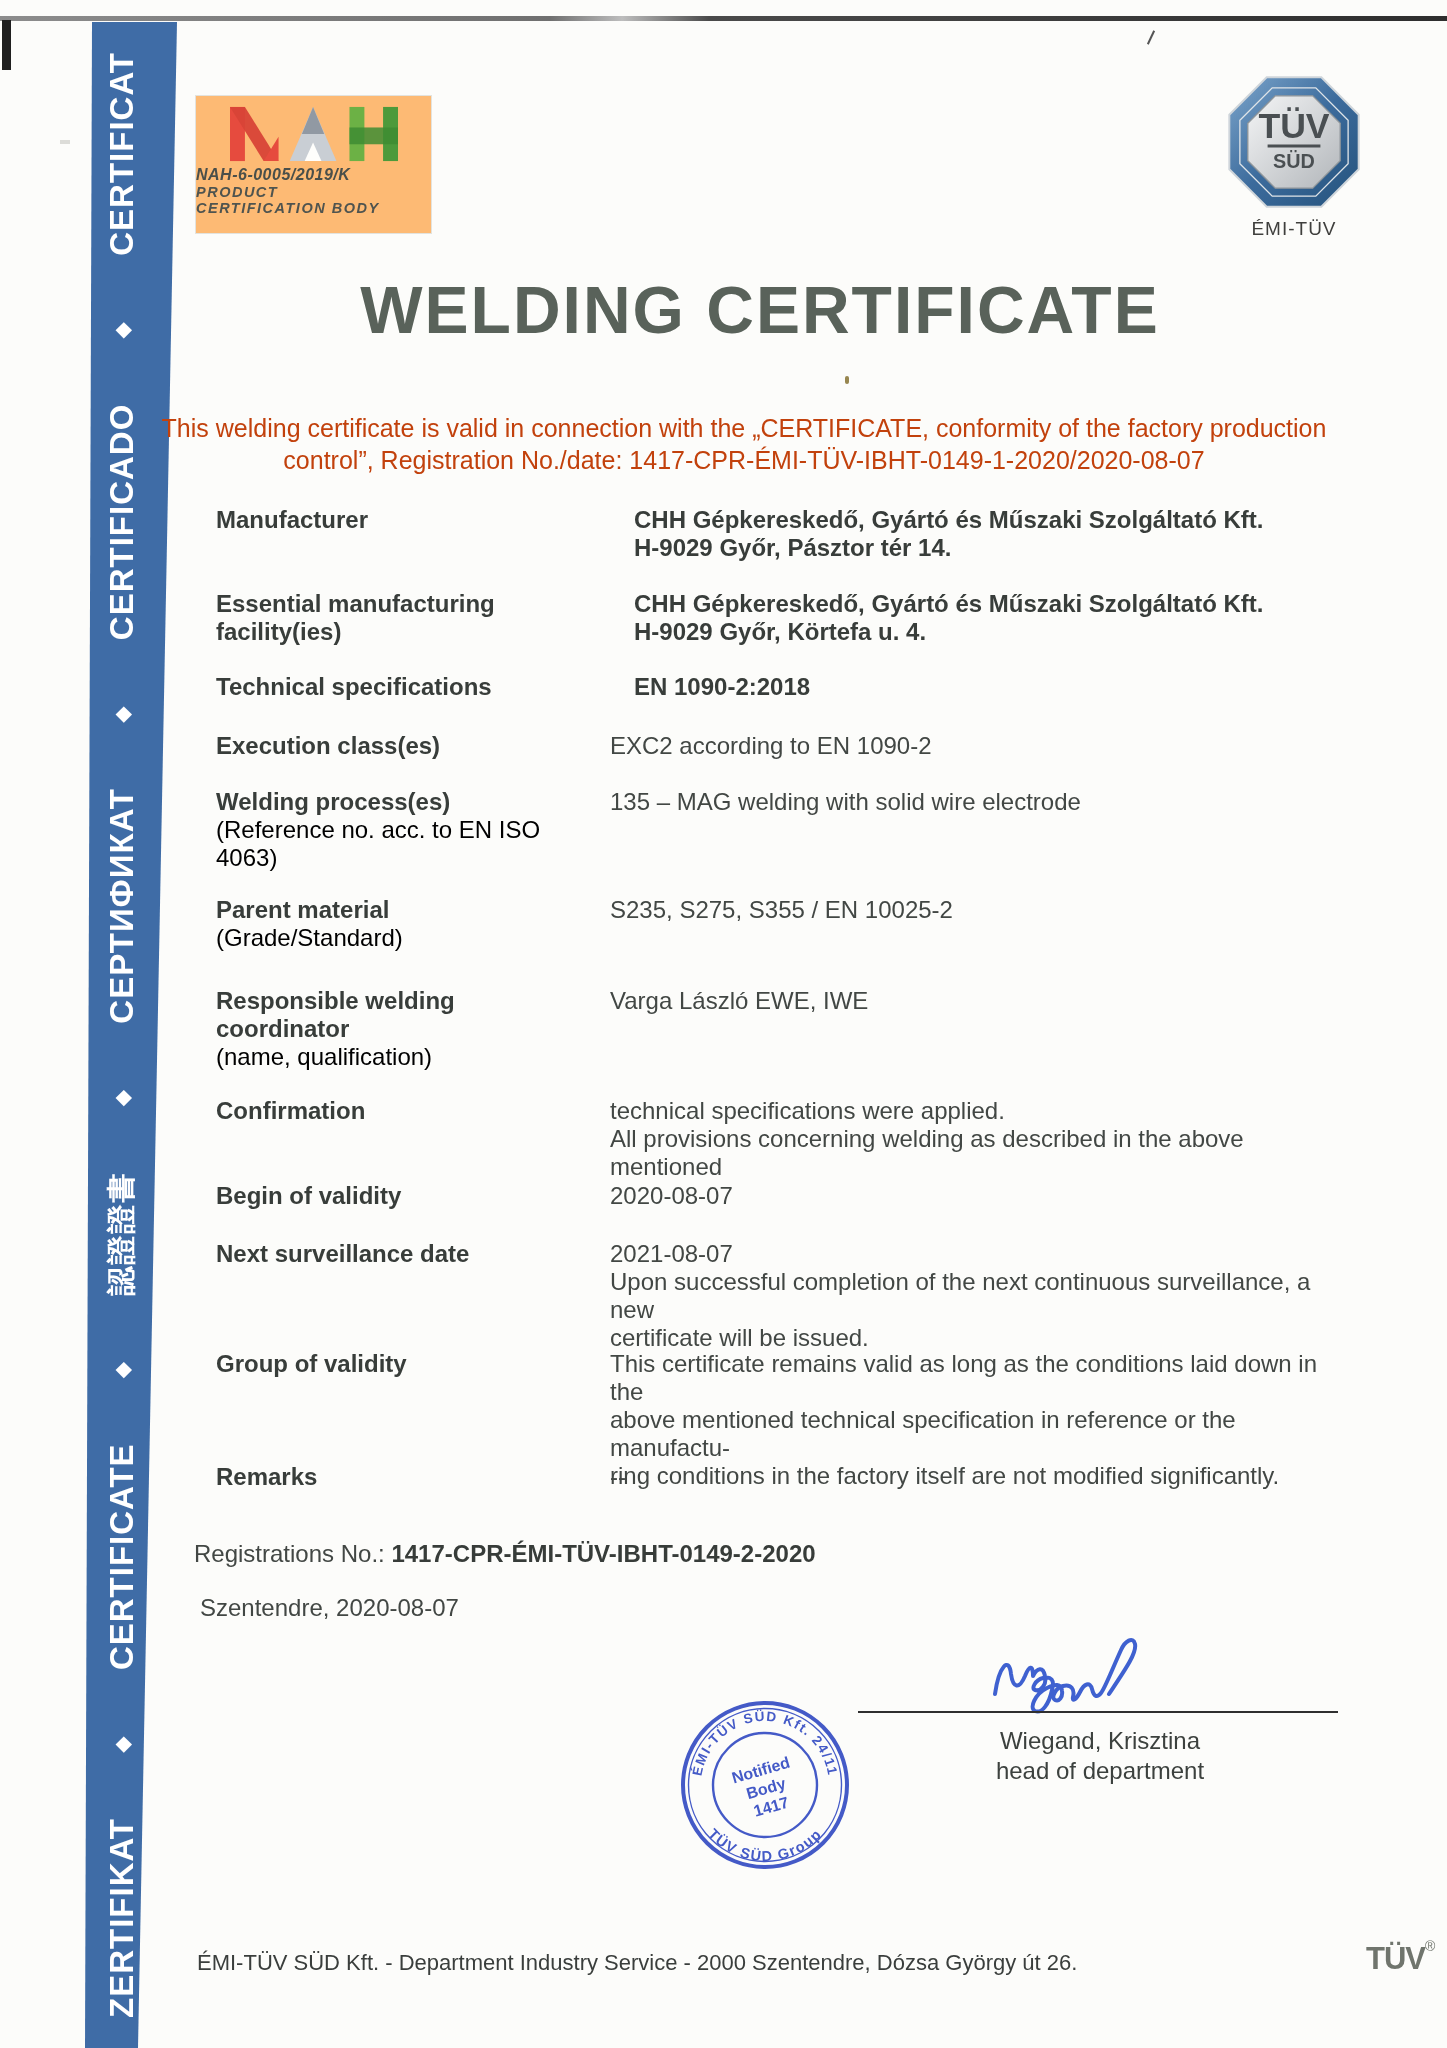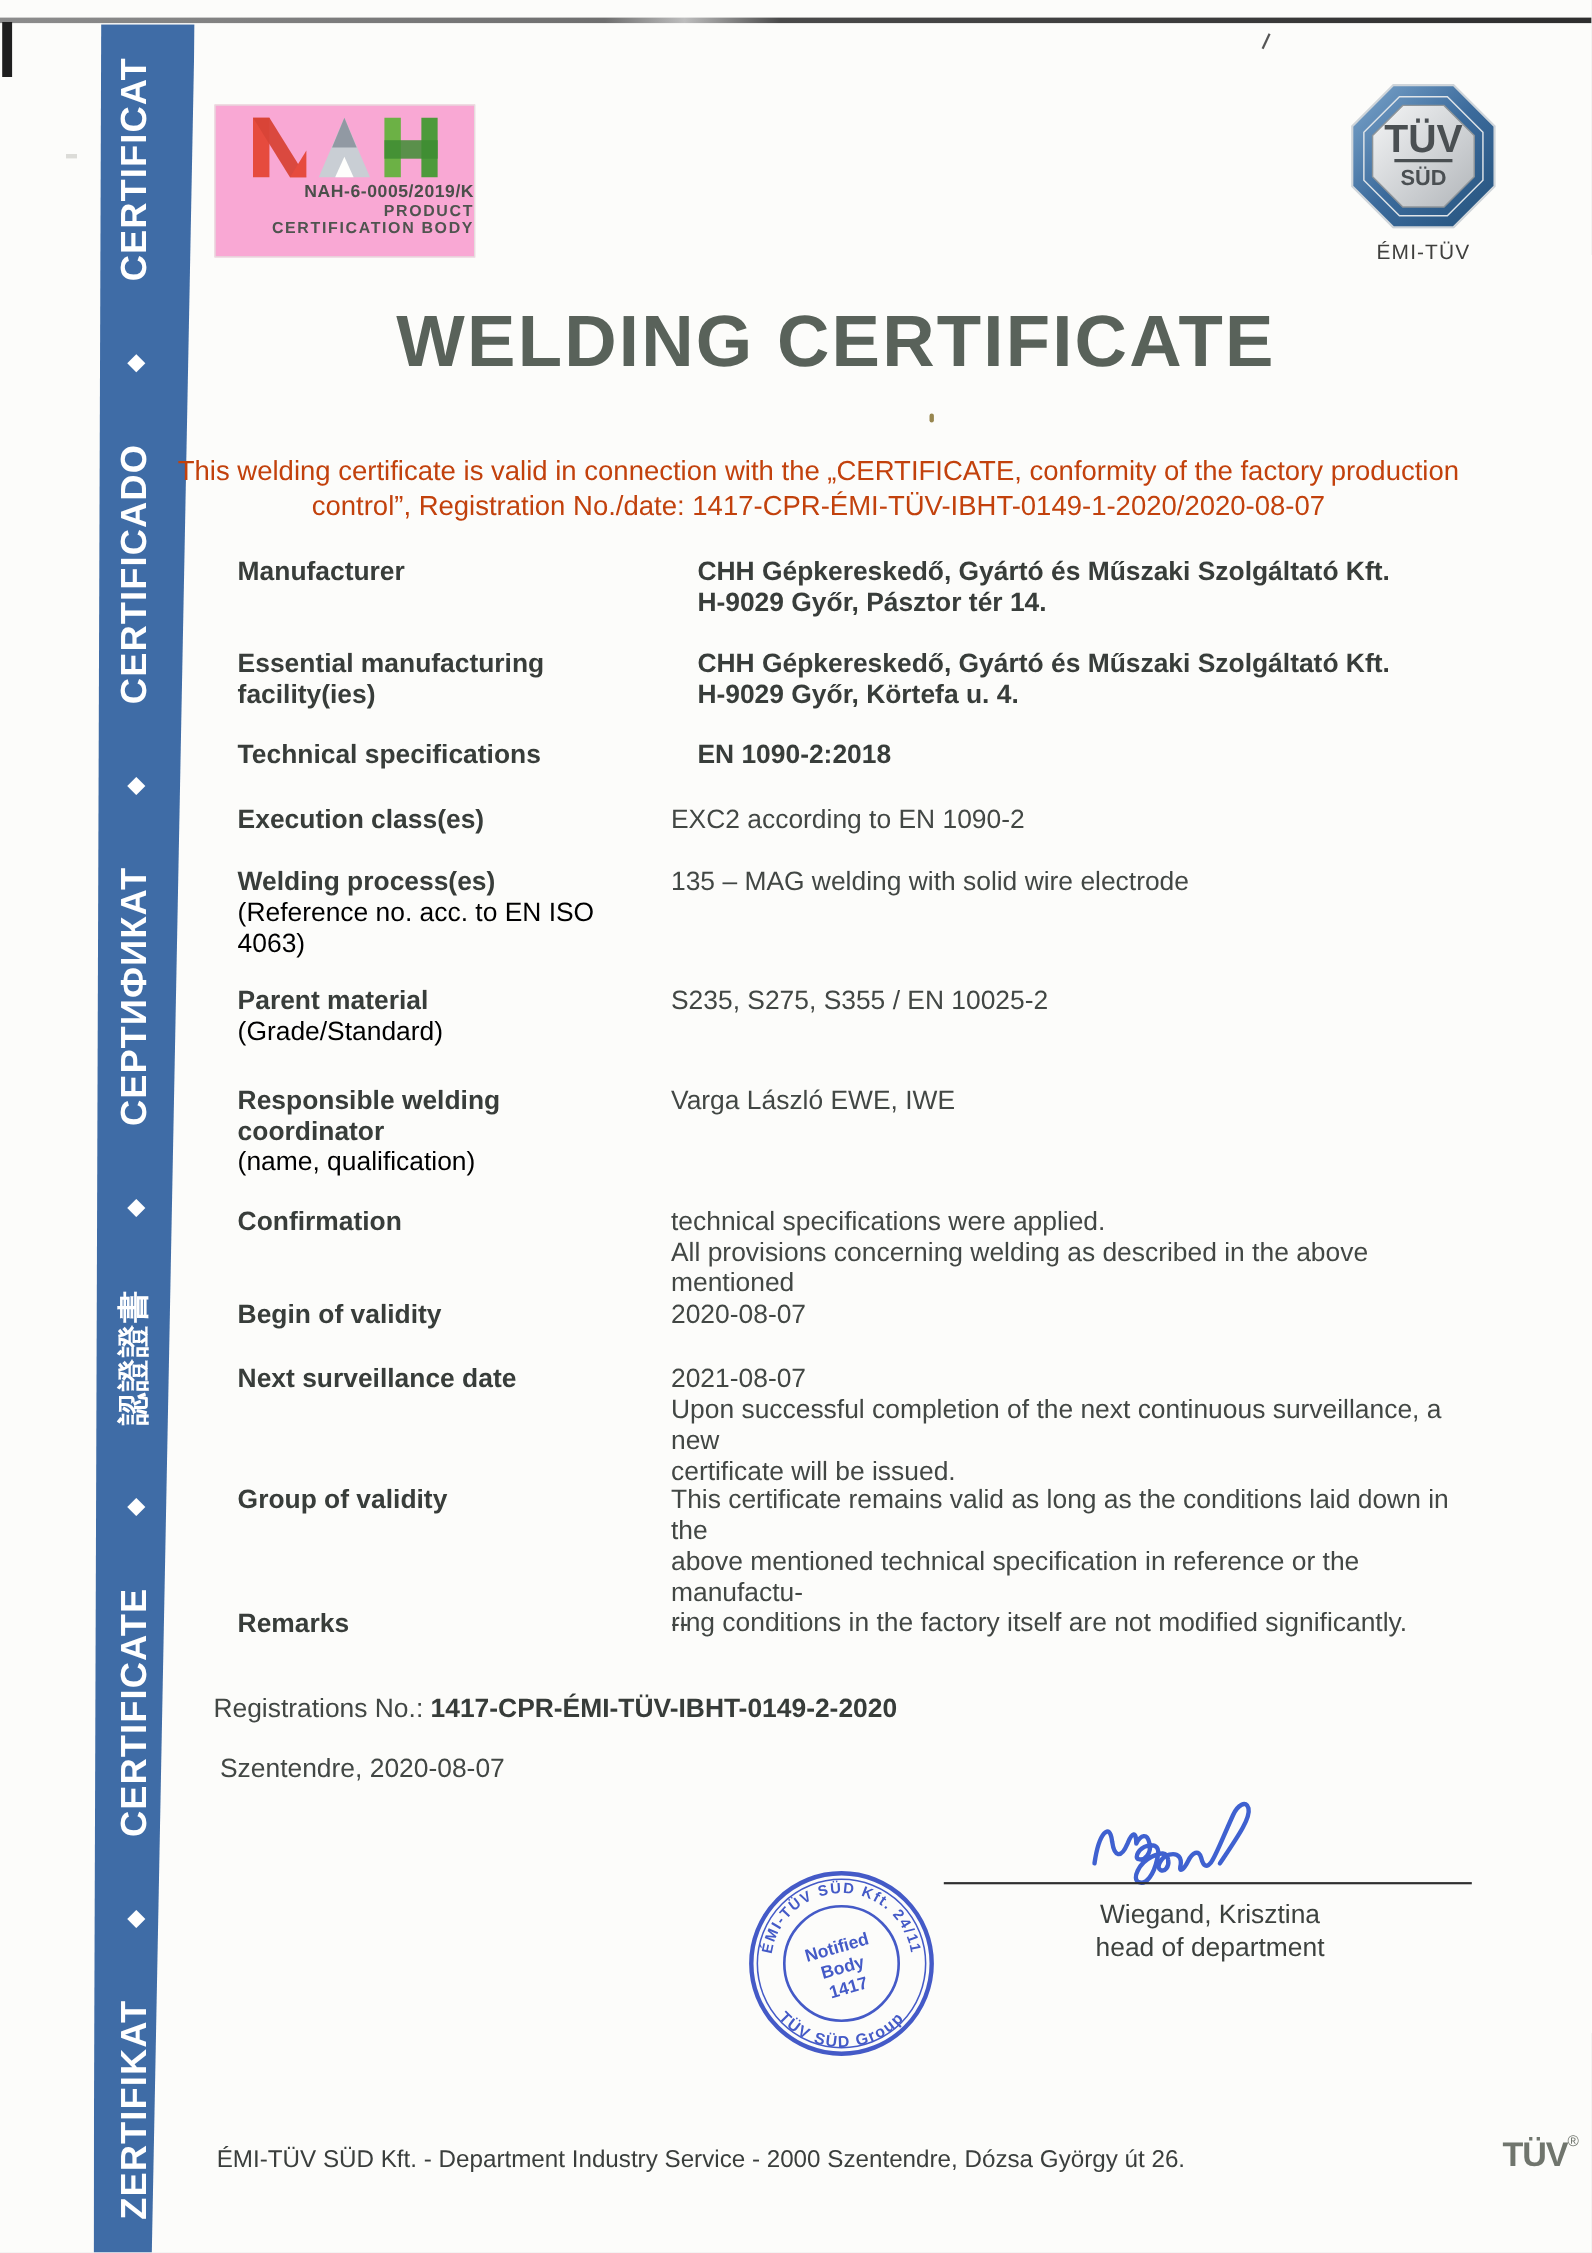--- a/index.html
+++ b/index.html
@@ -23,21 +23,21 @@
   .band-strip{position:absolute;left:-976px;top:981px;width:2026px;height:64px;
     transform:rotate(-90deg);
     display:flex;align-items:center;justify-content:space-between;
     box-sizing:border-box;padding:0 30px;}
   .band-strip span{color:#fff;font-weight:bold;font-size:33px;letter-spacing:1px;white-space:nowrap;}
   .band-strip .cjk{font-size:29px;letter-spacing:2px;}
   .band-strip .dia{font-size:20px;}
 
   
   .nah{position:absolute;left:195px;top:95px;width:235px;height:137px;
-    border:1px solid #e3e3de;background:#f9a8d4;text-align:right;}
+    border:1px solid #e3e3de;background:#fdba74;text-align:left;font-style:italic;}
   .nah svg{display:block;margin:10px auto 4px auto;}
   .nah .code{font-size:16px;font-weight:bold;color:#4a4f4a;letter-spacing:.5px;}
   .nah .body1,.nah .body2{font-size:14.5px;font-weight:bold;color:#4f544f;letter-spacing:1.5px;}
 
   
   .tuvlogo{position:absolute;left:1228px;top:76px;width:132px;text-align:center;}
   .tuvlogo .caption{margin-top:6px;font-size:19px;color:#3f3f3d;letter-spacing:1px;}
 
   .title{position:absolute;left:140px;top:272px;width:1240px;text-align:center;
     font-size:66px;font-weight:bold;letter-spacing:2px;color:#59625a;}

